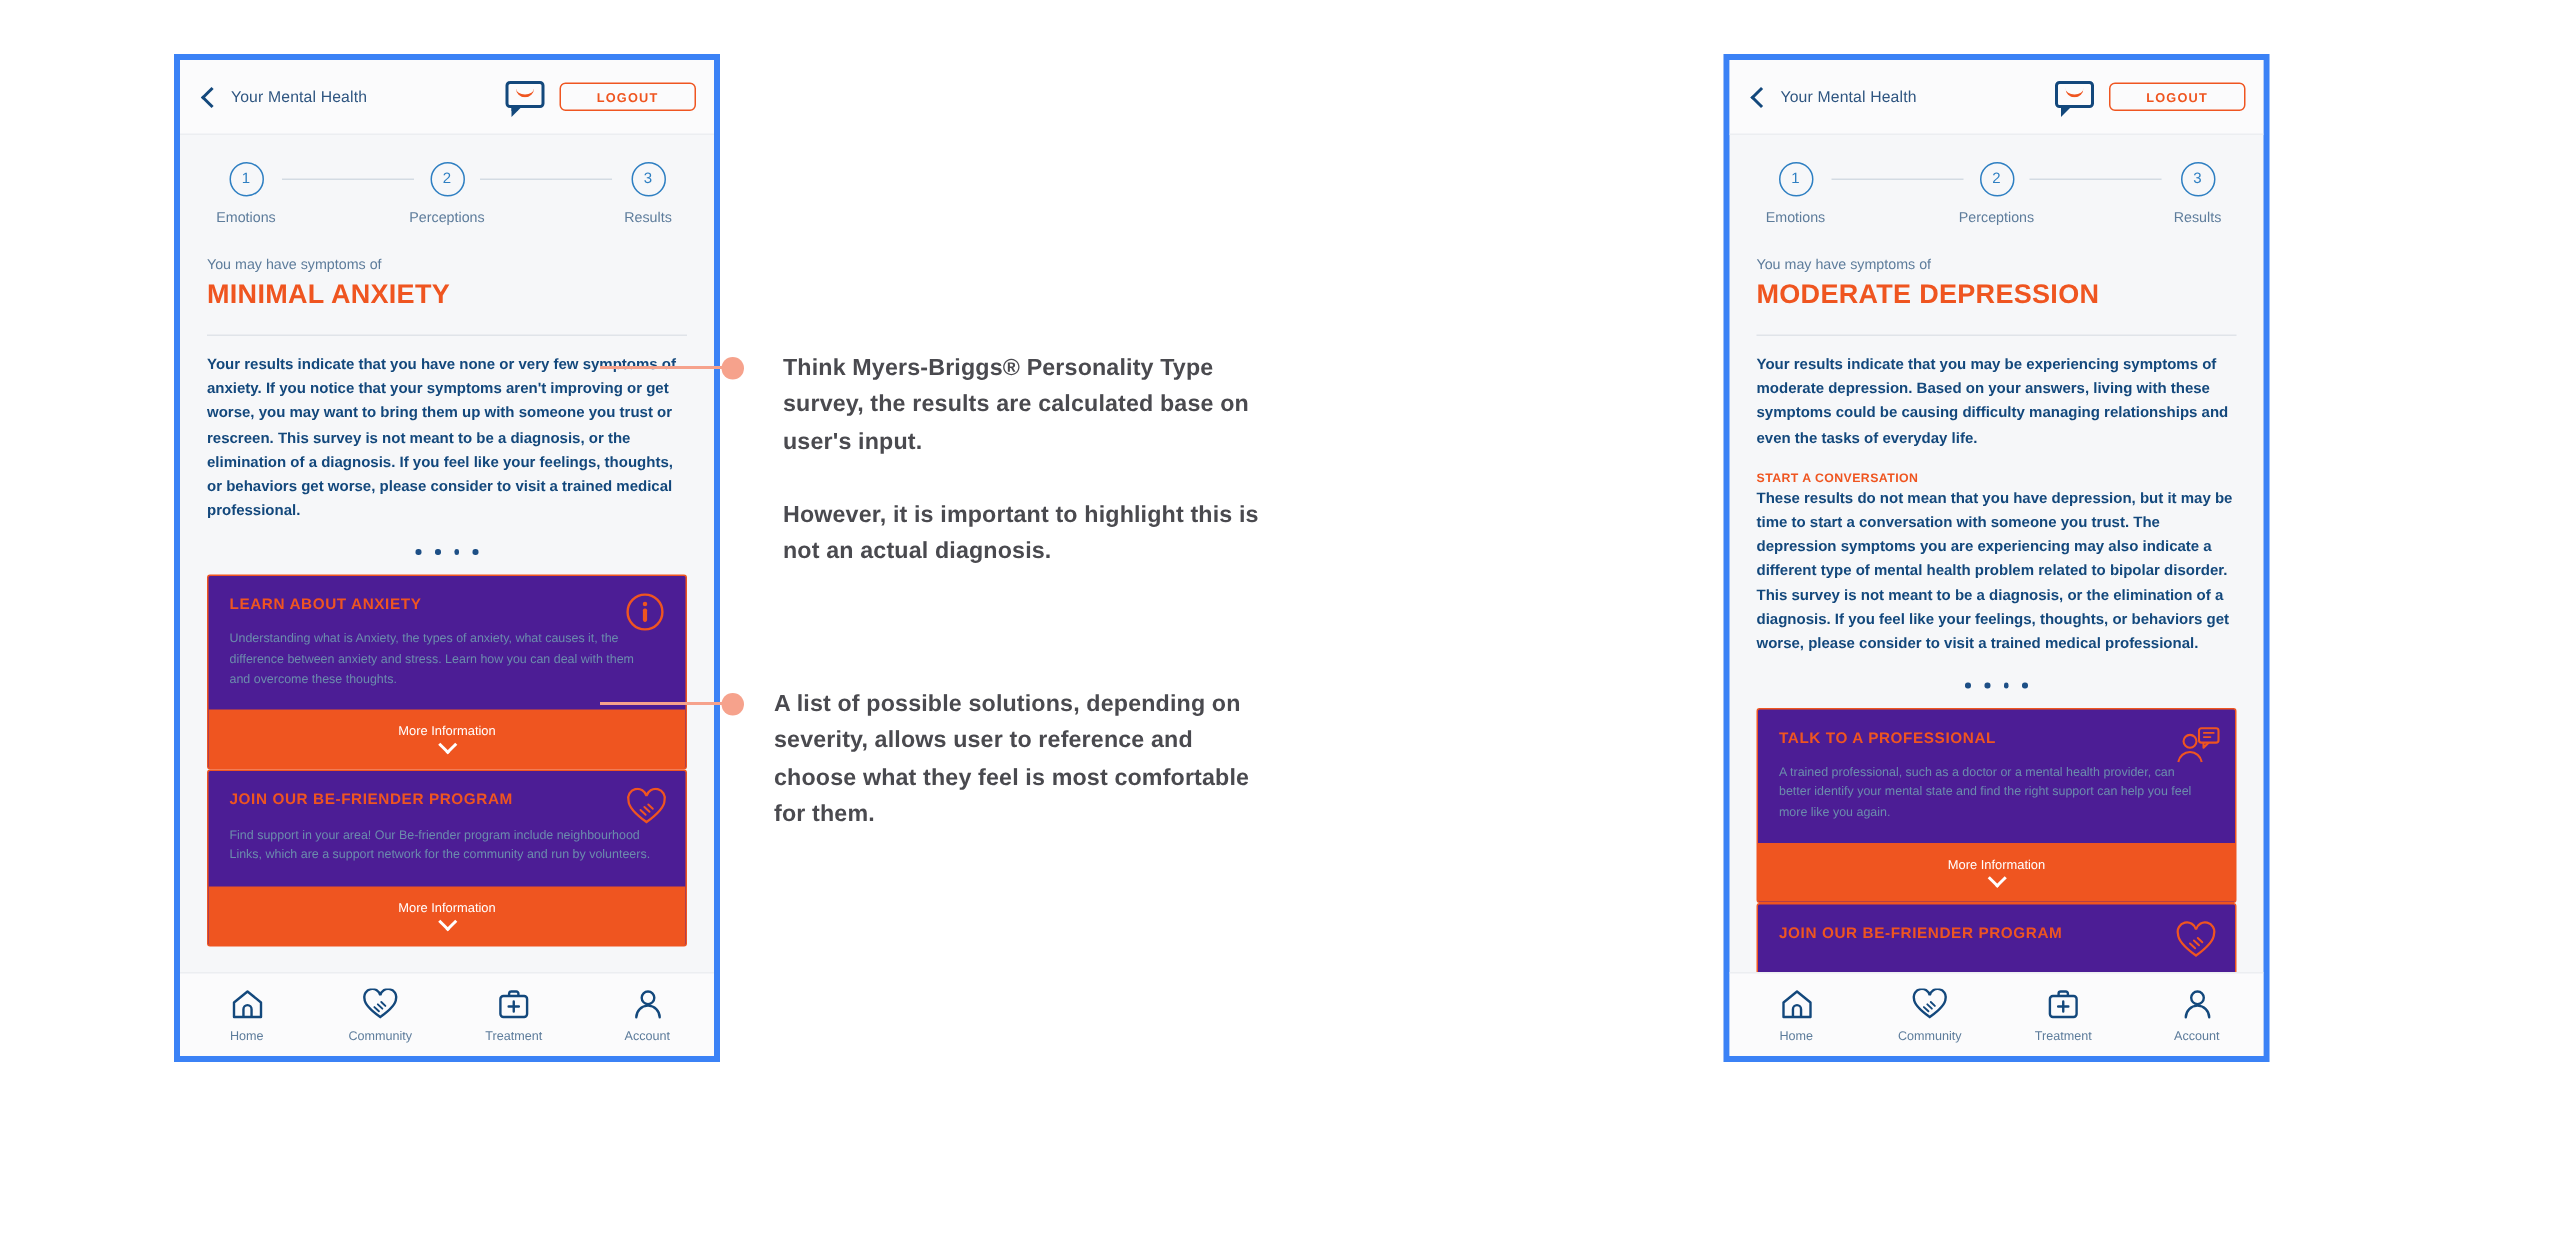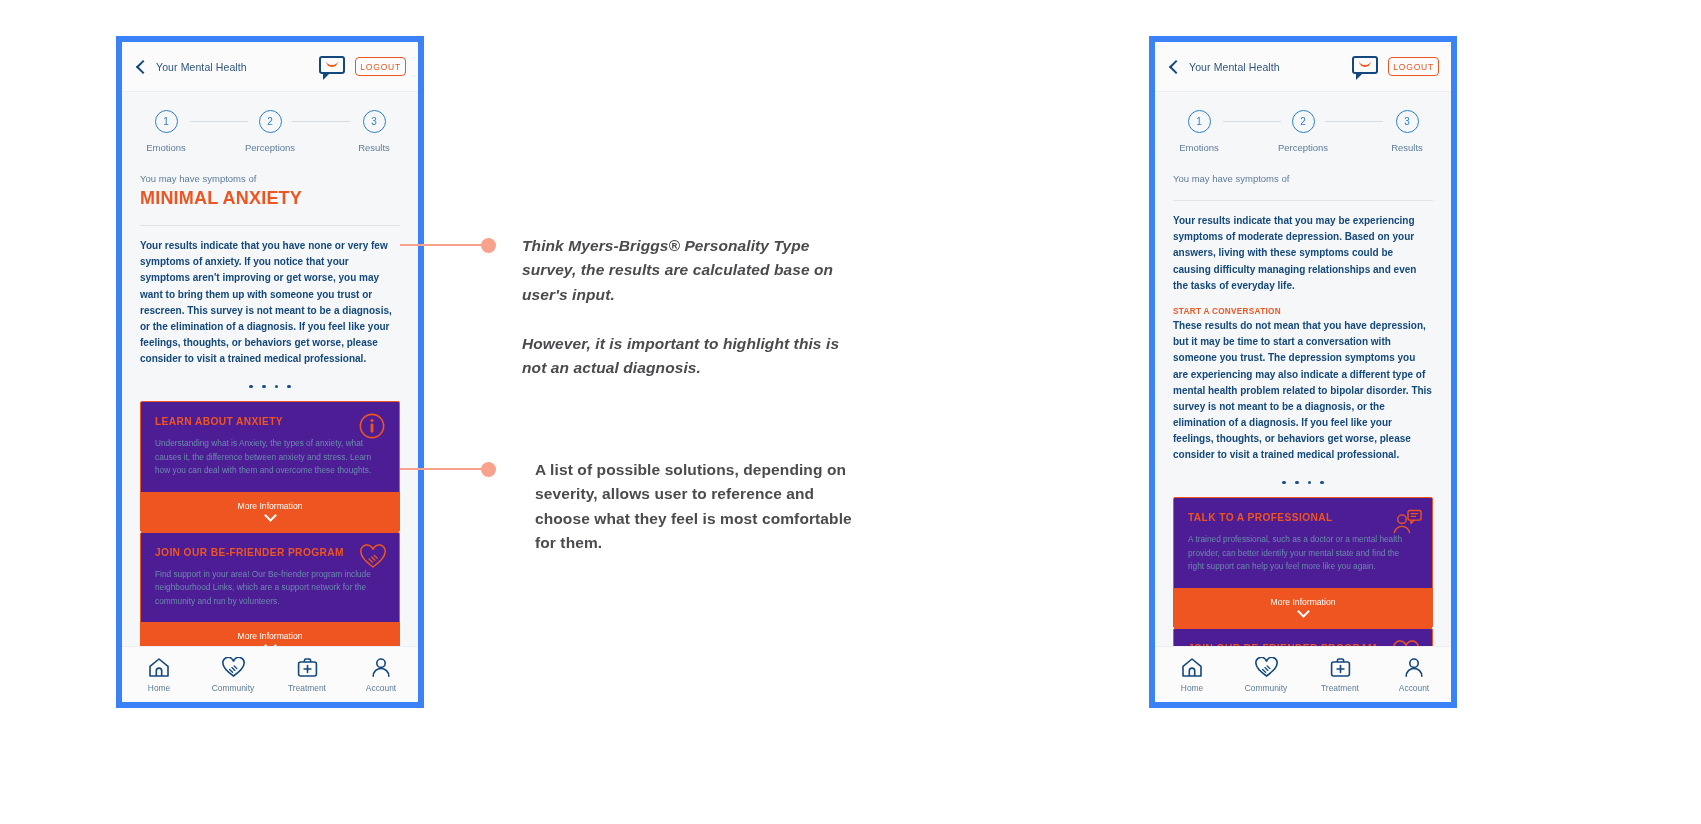--- a/index.html
+++ b/index.html
@@ -7,23 +7,23 @@
     width: 1701px; height: 824px;
     background: #ffffff;
     font-family: "Liberation Sans", sans-serif;
     overflow: hidden;
   }
   .stage { position: relative; width: 1701px; height: 824px; }
 
   
   .phone {
     position: absolute;
-    width: 308px; height: 672px;
+    width: 364px; height: 672px;
     background: #f6f7f9;
-    border: 6px solid #3b82f6;
+    border: 4px solid #3b82f6;
     overflow: hidden;
     display: flex; flex-direction: column;
   }
   .phone.left  { left: 116px; top: 36px; }
   .phone.right { left: 1149px; top: 36px; }
 
   
   .app-header {
     height: 50px; flex: 0 0 50px;
     background: #fbfbfc;
@@ -66,22 +66,22 @@
     border-bottom: 4px solid transparent;
   }
   .chat-icon .smile {
     position: absolute; left: 7px; top: 4px;
     width: 12px; height: 7px;
     border-bottom: 2px solid #ef5520;
     border-radius: 0 0 12px 12px;
   }
   .logout-btn {
     border: 1.6px solid #ef5520; border-radius: 4px;
-    color: #ef5520; font-size: 8.5px; font-weight: normal;
-    letter-spacing: .8px; padding: 4px 4px 3px;
+    color: #ef5520; font-size: 8.5px; font-weight: bold;
+    letter-spacing: .8px; padding: 4px 24px 3px;
     background: transparent; cursor: pointer;
   }
 
   
   .stepper {
     flex: 0 0 auto; padding: 18px 18px 8px;
     position: relative;
   }
   .step-row { display: flex; justify-content: space-between; align-items: center; position: relative; }
   .step { display: flex; flex-direction: column; align-items: center; width: 52px; z-index: 2; }
@@ -324,20 +324,21 @@
         </div>
         <div class="step done">
           <div class="circ">3</div>
           <div class="lbl">Results</div>
         </div>
       </div>
     </div>
 
     <div class="body">
       <div class="pre-head">You may have symptoms of</div>
+      <div class="diag-head">MODERATE DEPRESSION</div>
       <div class="hr"></div>
       <div class="para">Your results indicate that you may be experiencing symptoms of moderate depression. Based on your answers, living with these symptoms could be causing difficulty managing relationships and even the tasks of everyday life.</div>
       <div class="sub-head">START A CONVERSATION</div>
       <div class="para">These results do not mean that you have depression, but it may be time to start a conversation with someone you trust. The depression symptoms you are experiencing may also indicate a different type of mental health problem related to bipolar disorder. This survey is not meant to be a diagnosis, or the elimination of a diagnosis. If you feel like your feelings, thoughts, or behaviors get worse, please consider to visit a trained medical professional.</div>
 
       <div class="dots">
         <i></i>
           <i></i>
         <i></i>
           <i></i>
@@ -405,24 +406,24 @@
           <circle cx="10" cy="6.2" r="4.2" fill="none" stroke="#13487c" stroke-width="1.6"></circle>
           <path d="M2.2 19.2 a7.8 7.8 0 0 1 15.6 0" fill="none" stroke="#13487c" stroke-width="1.6" stroke-linecap="round"></path>
         </svg>
         <span class="tlbl">Account</span>
       </div>
     </div>
   </div>
 
   <div class="leader" style="left:400px; top:244px; width:85px;"></div>
   <div class="dotmark" style="left:481px; top:238px;"></div>
-  <div class="anno" style="left:522px; top:234px; width:330px;font-style:italic;">
+  <div class="anno" style="left:522px; top:234px; width:330px;">
     <p>Think Myers-Briggs® Personality Type survey, the results are calculated base on user's input.</p>
     <p>However, it is important to highlight this is not an actual diagnosis.</p>
   </div>
 
   <div class="leader" style="left:400px; top:468px; width:85px;"></div>
   <div class="dotmark" style="left:481px; top:462px;"></div>
-  <div class="anno" style="left:535px; top:458px; width:330px;">
+  <div class="anno" style="left:516px; top:458px; width:330px;">
     <p>A list of possible solutions, depending on severity, allows user to reference and choose what they feel is most comfortable for them.</p>
   </div>
 
 </div>
 
 </body></html>

